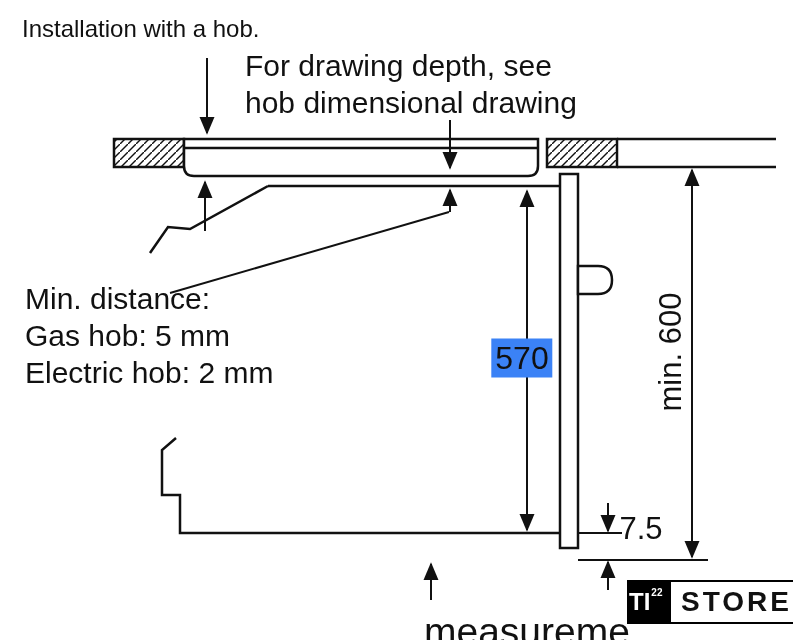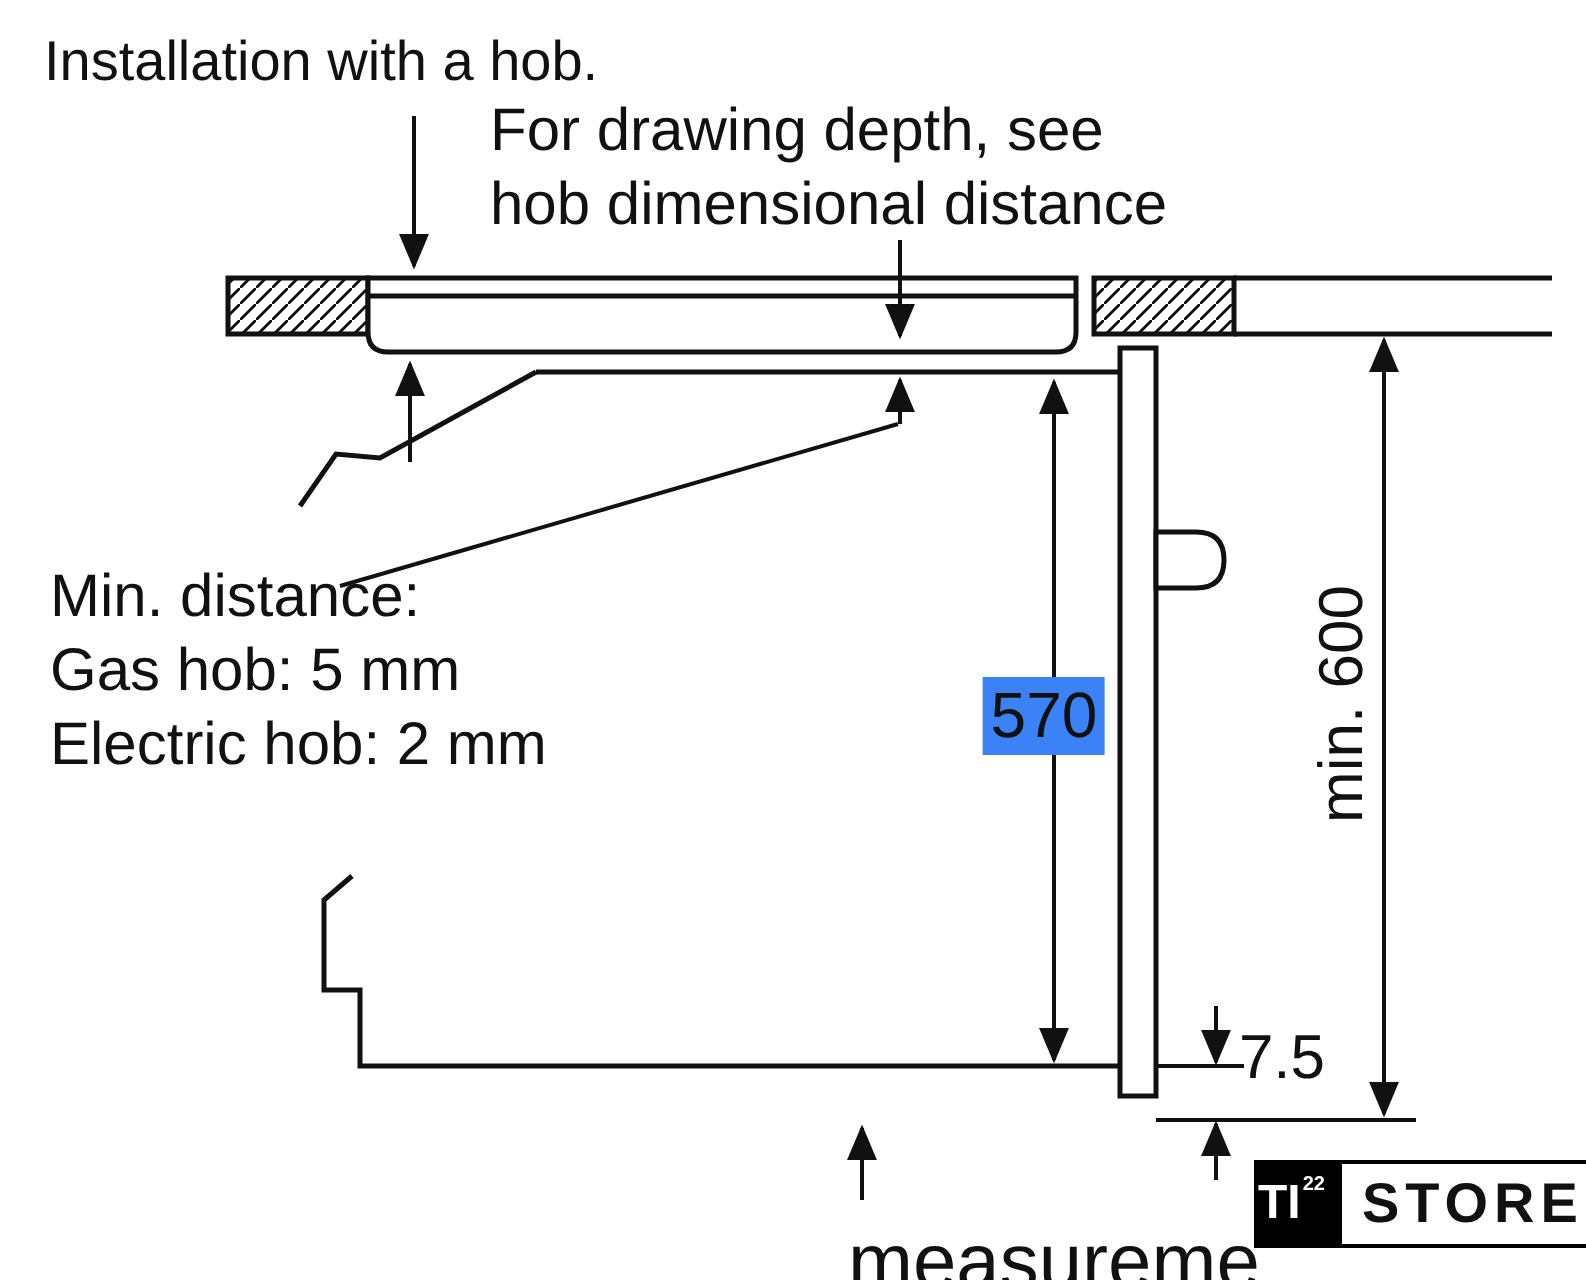--- a/index.html
+++ b/index.html
@@ -11,21 +11,21 @@
     font-family: "Liberation Sans", "DejaVu Sans", sans-serif;
     color: #111111;
     overflow: hidden;
   }
   .drawing {
     position: absolute;
     left: 0; top: 0;
     width: 793px; height: 640px;
   }
   .txt { position: absolute; white-space: nowrap; }
-  .t-title   { left: 22px;  top: 15px;  font-size: 28px; }
+  .t-title   { left: 22px;  top: 15px;  font-size: 24px; }
   .t-note    { left: 245px; top: 47px;  font-size: 30px; line-height: 37px; }
   .t-mind    { left: 25px;  top: 280px; font-size: 30px; line-height: 37px; }
   .dim-570 {
     left: 522px; top: 358px;
     transform: translate(-50%, -50%);
     font-size: 32px;
     background: #3b82f6;
     padding: 1px 4px;
   }
   .dim-600 {
@@ -128,21 +128,21 @@
       <line x1="578" y1="560" x2="708" y2="560"></line>
       <line x1="608" y1="503" x2="608" y2="531" marker-end="url(#arr)"></line>
       <line x1="608" y1="590" x2="608" y2="562" marker-end="url(#arr)"></line>
     </g>
   </svg>
 
   <div class="txt t-title">Installation with a hob.</div>
 
   <div class="txt t-note">
     <div>For drawing depth, see</div>
-    <div>hob dimensional distance</div>
+    <div>hob dimensional drawing</div>
   </div>
 
   <div class="txt t-mind">
     <div>Min. distance:</div>
     <div>Gas hob: 5 mm</div>
     <div>Electric hob: 2 mm</div>
   </div>
 
   <div class="txt dim-570">570</div>
   <div class="txt dim-600">min. 600</div>

